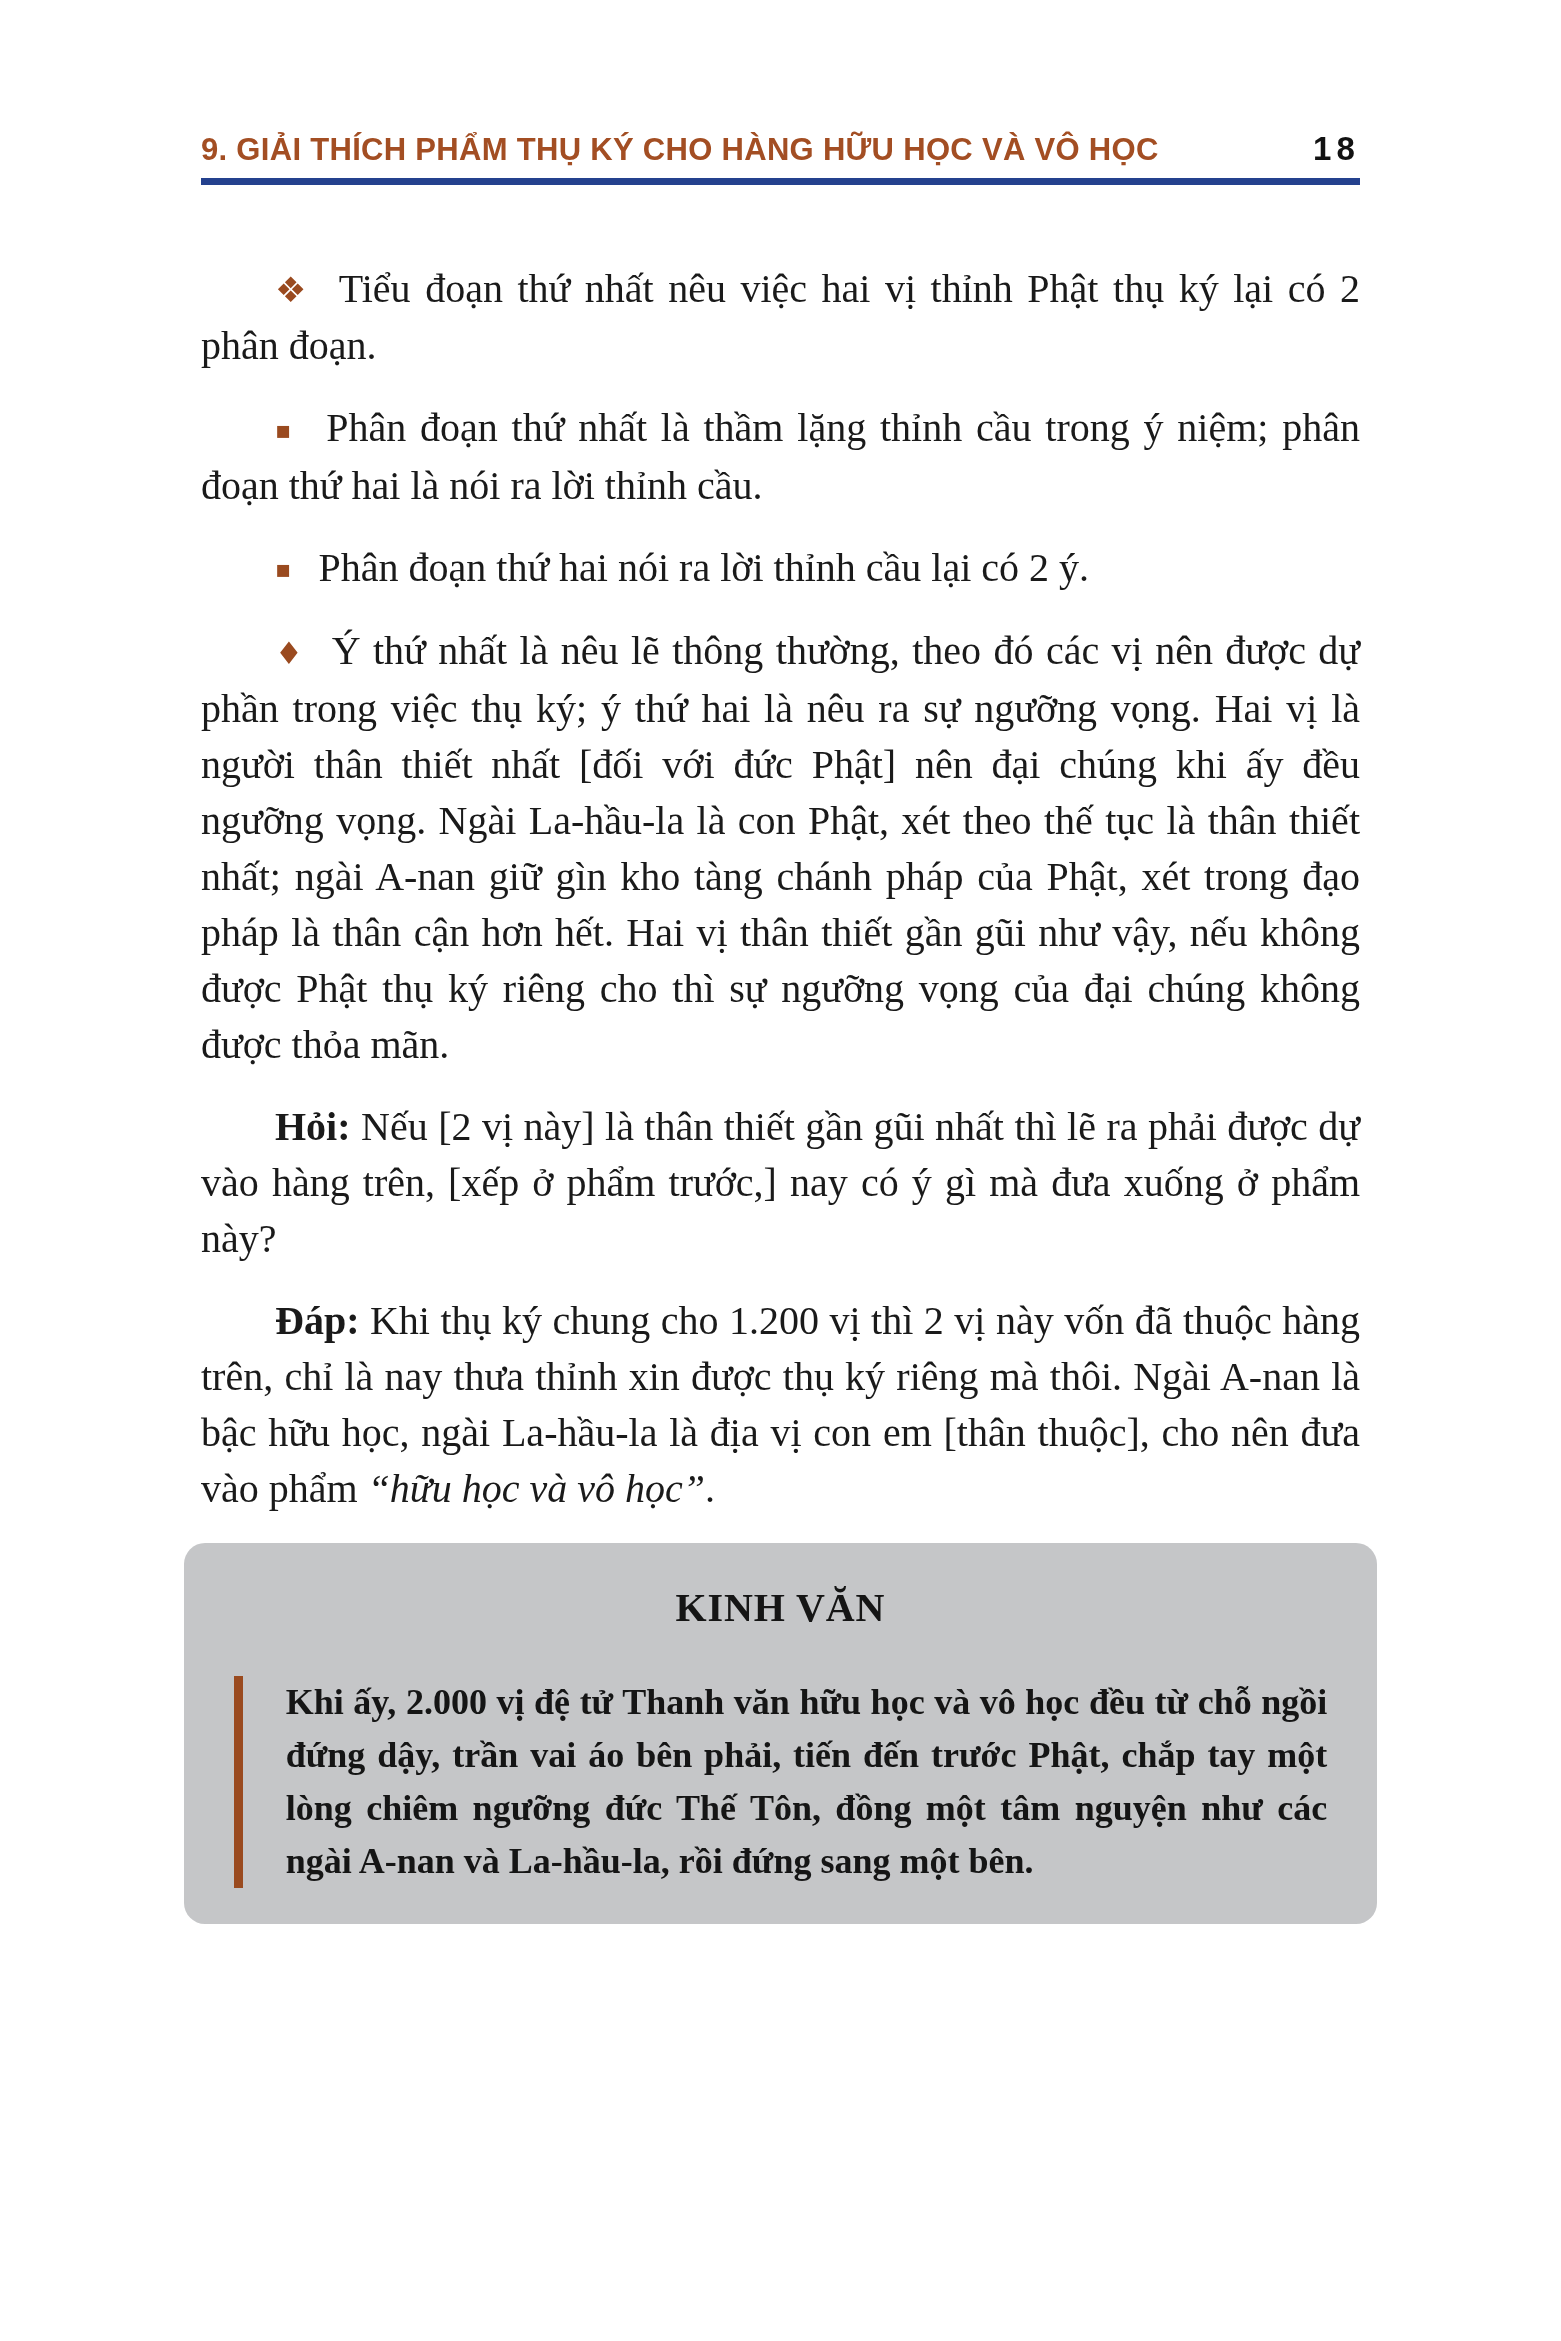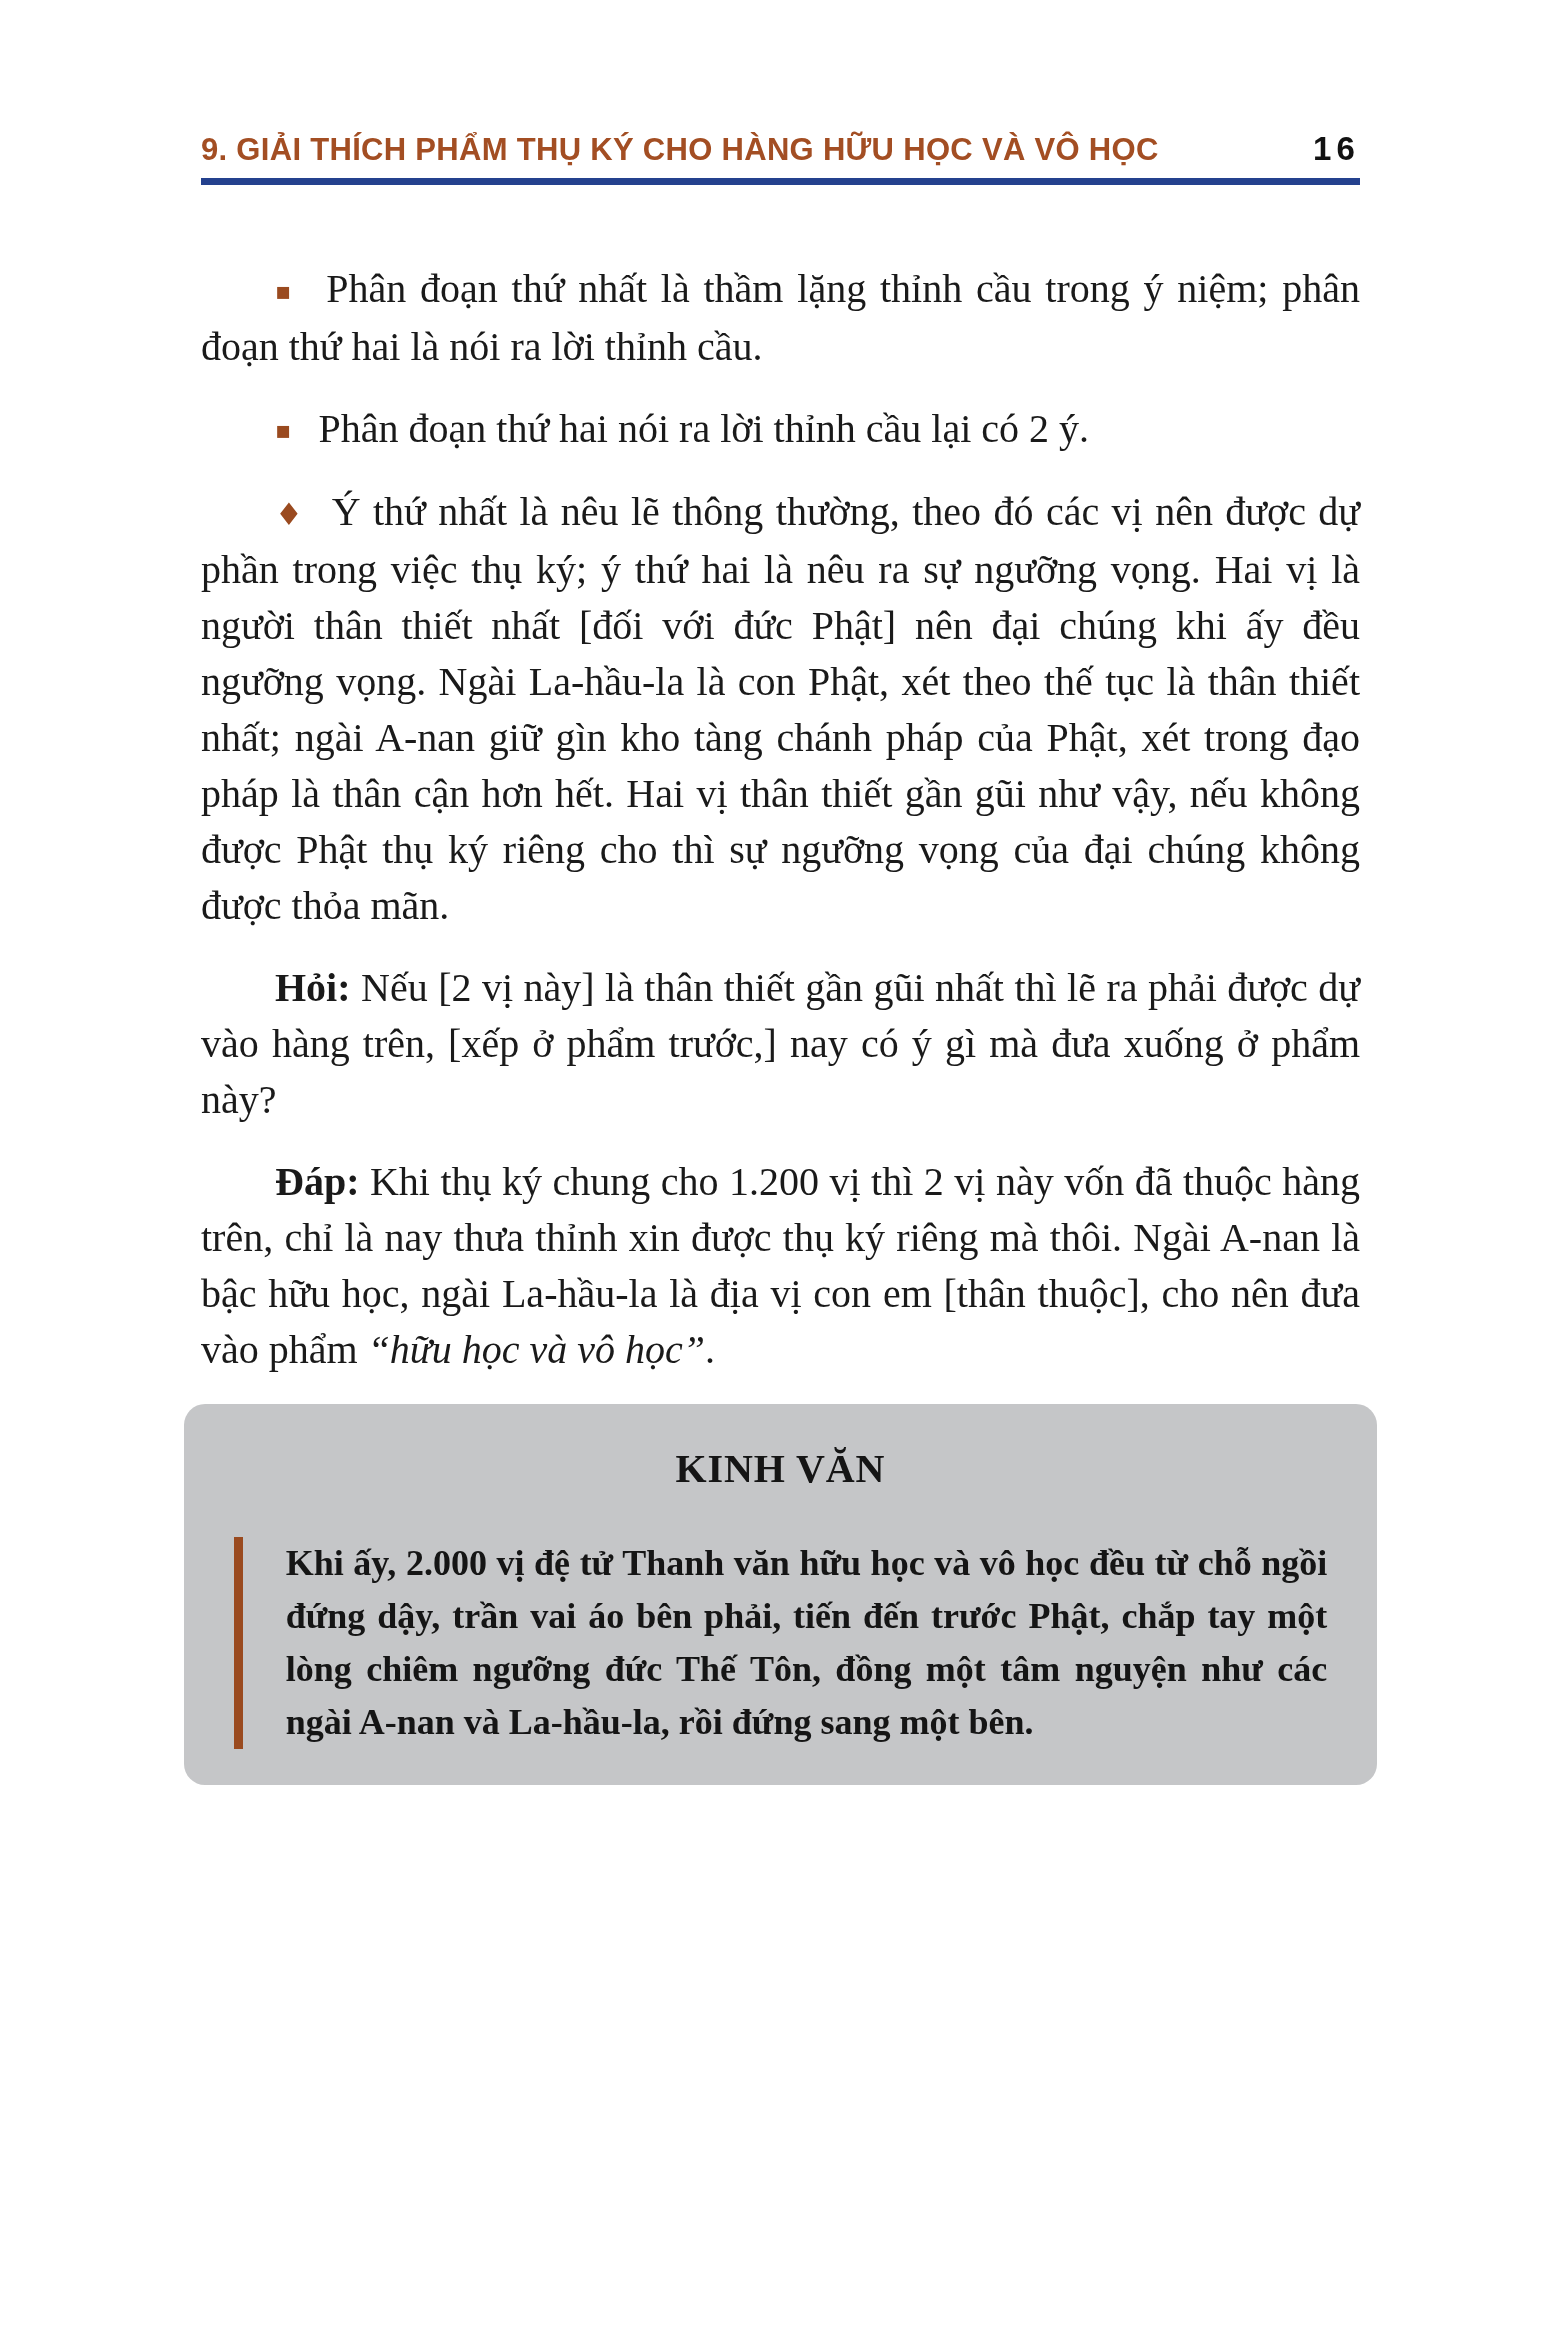--- a/index.html
+++ b/index.html
@@ -79,26 +79,30 @@
     color:#151515;
   }
 </style>
 </head>
 <body>
 
 <div class="sheet">
 
   <header class="hdr">
     <span class="hdr-title">9. GIẢI THÍCH PHẨM THỤ KÝ CHO HÀNG HỮU HỌC VÀ VÔ HỌC</span>
-    <span class="hdr-page">16</span>
+    <span class="hdr-page">18</span>
   </header>
   <div class="hdr-rule"></div>
 
   <main class="body">
 
+    <p class="para">
+      <span class="bullet cluster">❖</span>
+      <span>Tiểu đoạn thứ nhất nêu việc hai vị thỉnh Phật thụ ký lại có 2 phân đoạn.</span>
+    </p>
 
     <p class="para">
       <span class="bullet square">▪</span>
       <span>Phân đoạn thứ nhất là thầm lặng thỉnh cầu trong ý niệm; phân đoạn thứ hai là nói ra lời thỉnh cầu.</span>
     </p>
 
     <p class="para">
       <span class="bullet square">▪</span>
       <span>Phân đoạn thứ hai nói ra lời thỉnh cầu lại có 2 ý.</span>
     </p>

